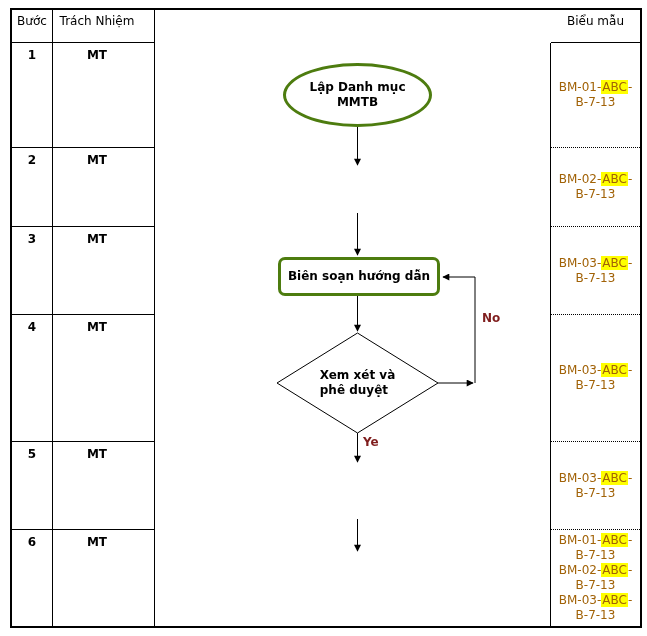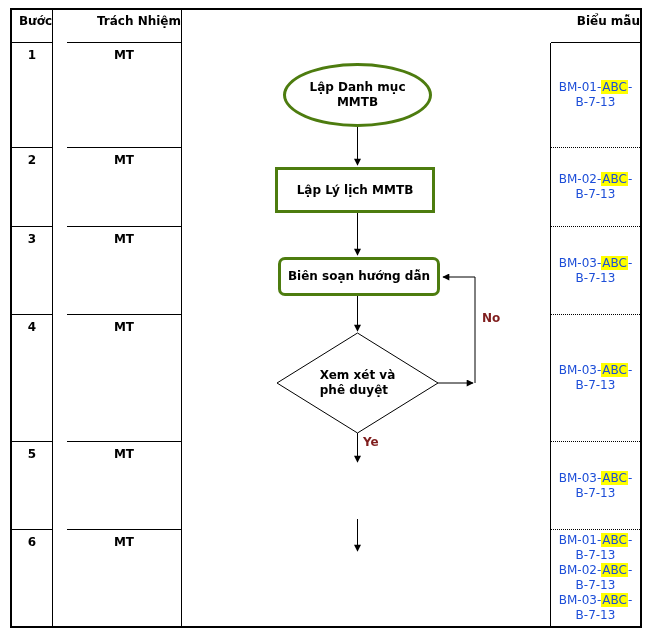--- a/index.html
+++ b/index.html
@@ -16,49 +16,49 @@
     width:632px;height:620px;
     border:2px solid #000;
     box-sizing:border-box;
   }
   .cell{
     position:absolute;
     box-sizing:border-box;
     overflow:hidden;
   }
   .hdr{
-    font-weight:bold;font-size:12px;
-    text-align:right;padding-top:4px;
+    font-weight:normal;font-size:12px;
+    text-align:center;padding-top:4px;
     border-bottom:1px solid #000;
   }
   .br{border-right:1px solid #000;}
   .bb{border-bottom:1px solid #000;}
   .bd{border-bottom:1px dotted #000;}
   .stepcell,.respcell{
     font-weight:bold;font-size:12px;
     text-align:center;padding-top:5px;
   }
   
   .c1{left:0;width:41px;}
-  .c2{left:55px;width:115px;}
+  .c2{left:28px;width:115px;}
   .c3{left:156px;width:383px;}
   .c4{left:539px;width:89px;}
   .rh{top:0;height:33px;}
   .r1{top:33px;height:105px;}
   .r2{top:138px;height:79px;}
   .r3{top:217px;height:88px;}
   .r4{top:305px;height:127px;}
   .r5{top:432px;height:88px;}
   .r6{top:520px;height:96px;}
   
   .formcell{
     display:flex;flex-direction:column;
     align-items:center;justify-content:center;
     font-size:12px;line-height:15px;
-    color:#1d4ed8;text-align:center;
+    color:#a16207;text-align:center;
   }
   .formcell mark{
     background:#FFFF00;color:inherit;
     padding:0 1px;
   }
   
   .flowcell{top:33px;height:583px;}
   .flowwrap{position:relative;width:100%;height:100%;}
   .flowwrap svg{position:absolute;left:0;top:0;}
   .node{
@@ -128,21 +128,20 @@
           <line x1="189.5" y1="253" x2="189.5" y2="288" stroke="#000" stroke-width="1" marker-end="url(#arrow)"></line>
           <line x1="189.5" y1="390" x2="189.5" y2="419" stroke="#000" stroke-width="1" marker-end="url(#arrow)"></line>
           <line x1="189.5" y1="476" x2="189.5" y2="508" stroke="#000" stroke-width="1" marker-end="url(#arrow)"></line>
 
           <line x1="270" y1="340" x2="305" y2="340" stroke="#000" stroke-width="1" marker-end="url(#arrow)"></line>
           <polyline points="307,340 307,234 275,234" fill="none" stroke="#000" stroke-width="1" marker-end="url(#arrow)"></polyline>
         </svg>
 
         <div class="node ellipse n-start">Lập Danh mục
 MMTB</div>
-        <div class="node n-rect1">Lập Lý lịch MMTB</div>
         <div class="node n-rect2">Biên soạn hướng dẫn</div>
         <div class="diamond-label n-diamond-label">Xem xét và
 phê duyệt</div>
 
         <div class="edge-label lbl-no">No</div>
         <div class="edge-label lbl-yes">Ye</div>
       </div>
     </div>
 
     <div class="cell formcell bd c4 r1">

